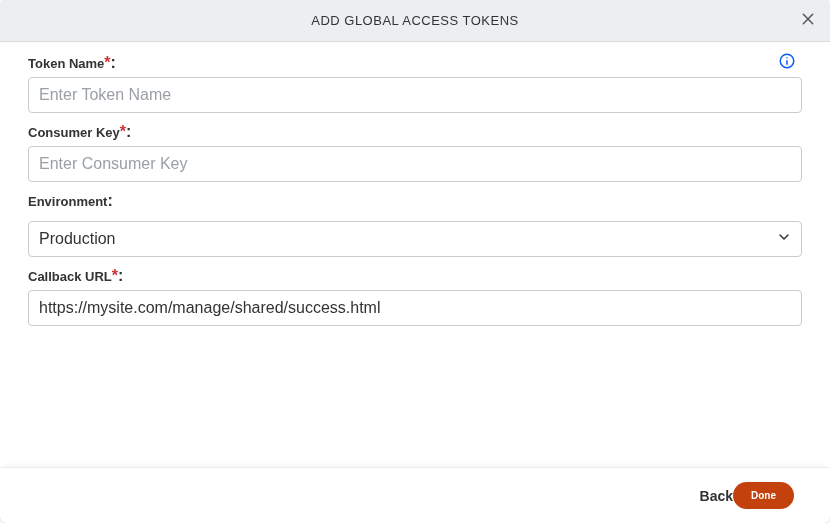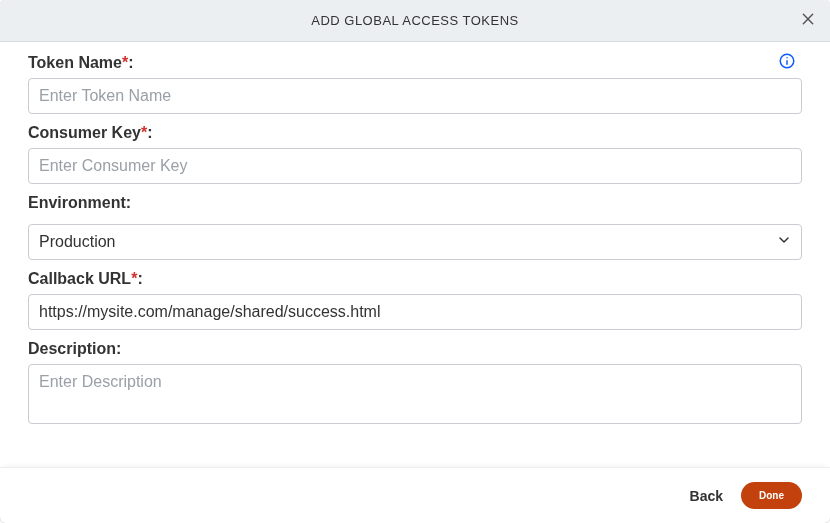--- a/index.html
+++ b/index.html
@@ -61,21 +61,21 @@
       top: 10px;
       width: 18px;
       height: 18px;
       color: #0b5cff;
       cursor: pointer;
     }
     .info-icon svg { width: 18px; height: 18px; }
 
     .form-group { margin-bottom: 10px; }
     .form-label {
-      font-size: 16px;
+      font-size: 13px;
       color: #333;
       font-weight: 700;
       display: inline-block;
       margin-bottom: 6px;
     }
     .req { color: #d32f2f; font-weight: 700; }
     .form-colon { color: #333; font-weight: 700; }
 
     .form-input, .form-select, .form-textarea {
       width: 100%;
@@ -103,25 +103,24 @@
       top: 50%;
       transform: translateY(-50%);
       pointer-events: none;
       color: #333;
     }
     .select-caret svg { width: 16px; height: 16px; }
 
     .dialog-footer {
       flex: 0 0 auto;
       border-top: 1px solid #eceff1;
-      padding: 14px 28px;
+      padding: 14px 36px;
       display: flex;
       align-items: center;
       justify-content: flex-end;
-      gap: 18px;
       box-shadow: 0 -4px 6px -4px rgba(0,0,0,0.08);
     }
     .btn-back {
       background: transparent;
       border: none;
       color: #333;
       font-size: 14px;
       font-weight: 600;
       cursor: pointer;
     }
@@ -191,24 +190,20 @@
         </span>
       </div>
     </div>
 
 
     <div class="form-group">
       <span class="form-label">Callback URL</span><span class="req">*</span><span class="form-colon">:</span>
       <input type="text" class="form-input" value="https://mysite.com/manage/shared/success.html" style="">
     </div>
 
-    <div class="form-group">
-      <span class="form-label">Description</span><span class="form-colon">:</span>
-      <textarea class="form-textarea" placeholder="Enter Description" style=""></textarea>
-    </div>
 
   </div>
 
   <div class="dialog-footer">
     <button class="btn-back">Back</button>
     <button class="btn-done">Done</button>
   </div>
 
 </div>
 

